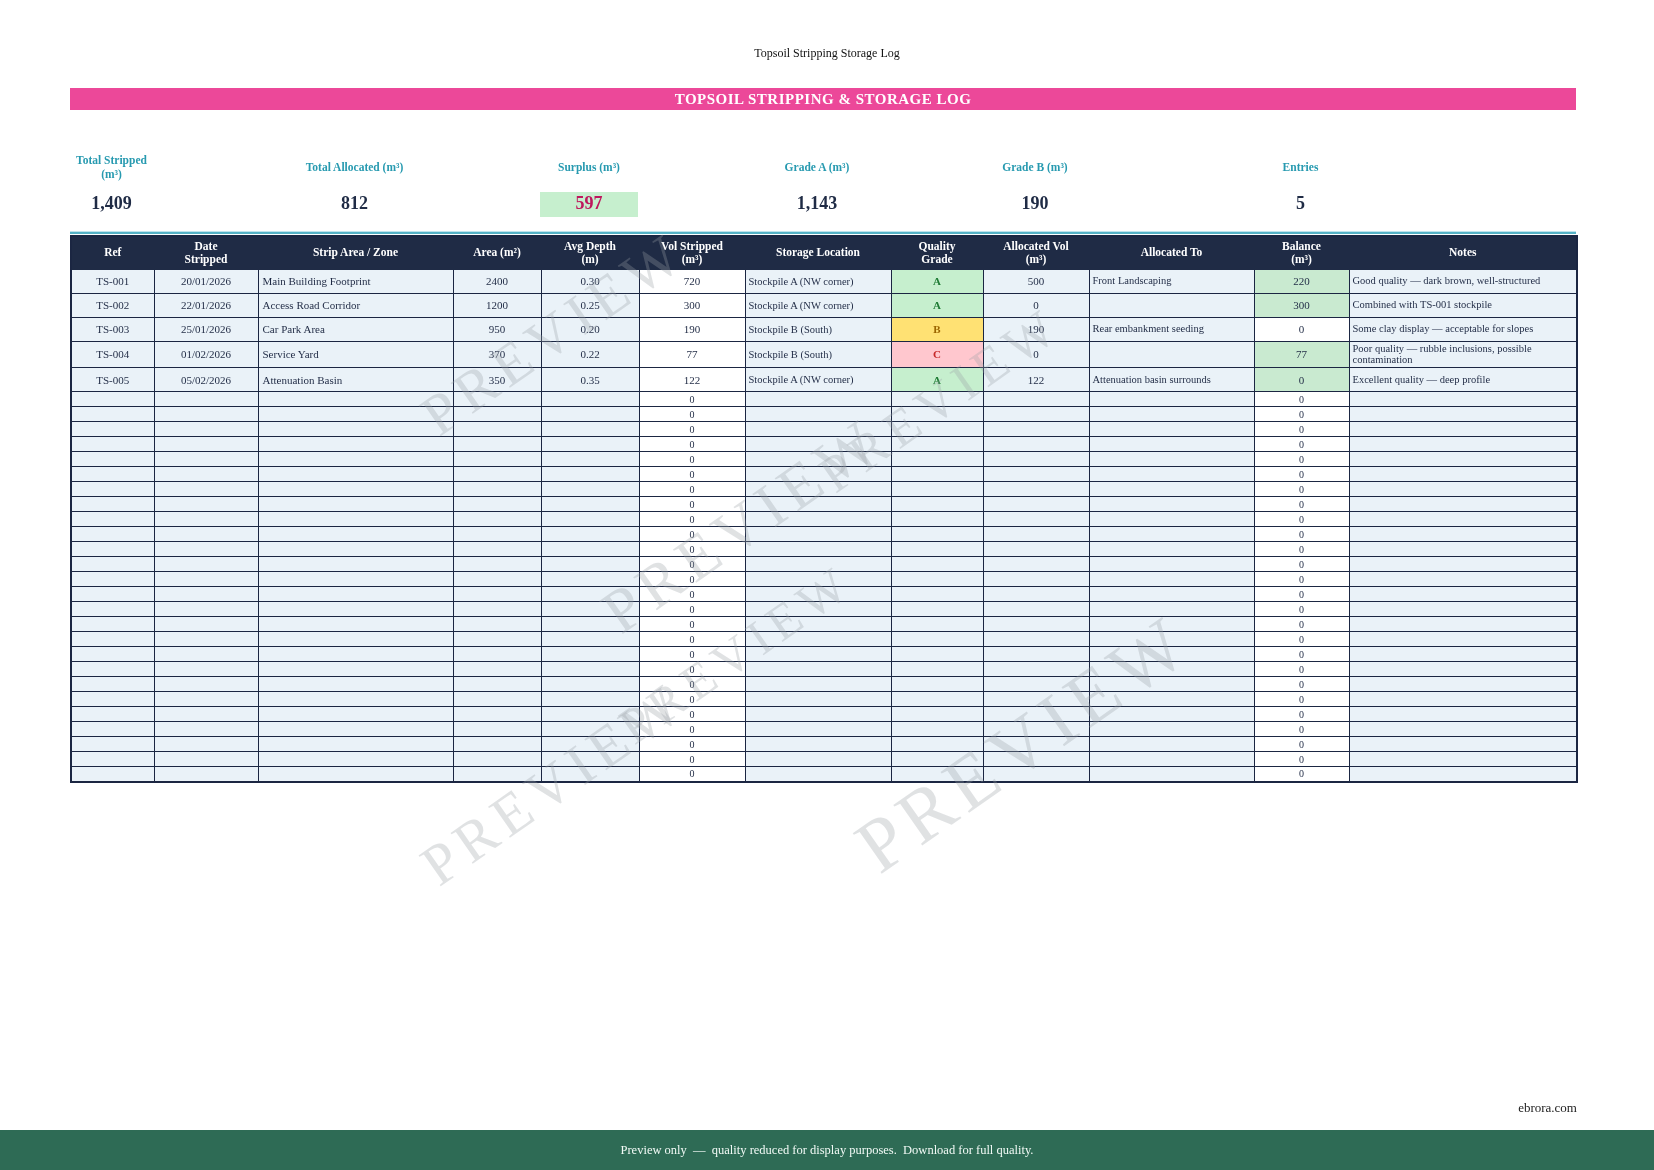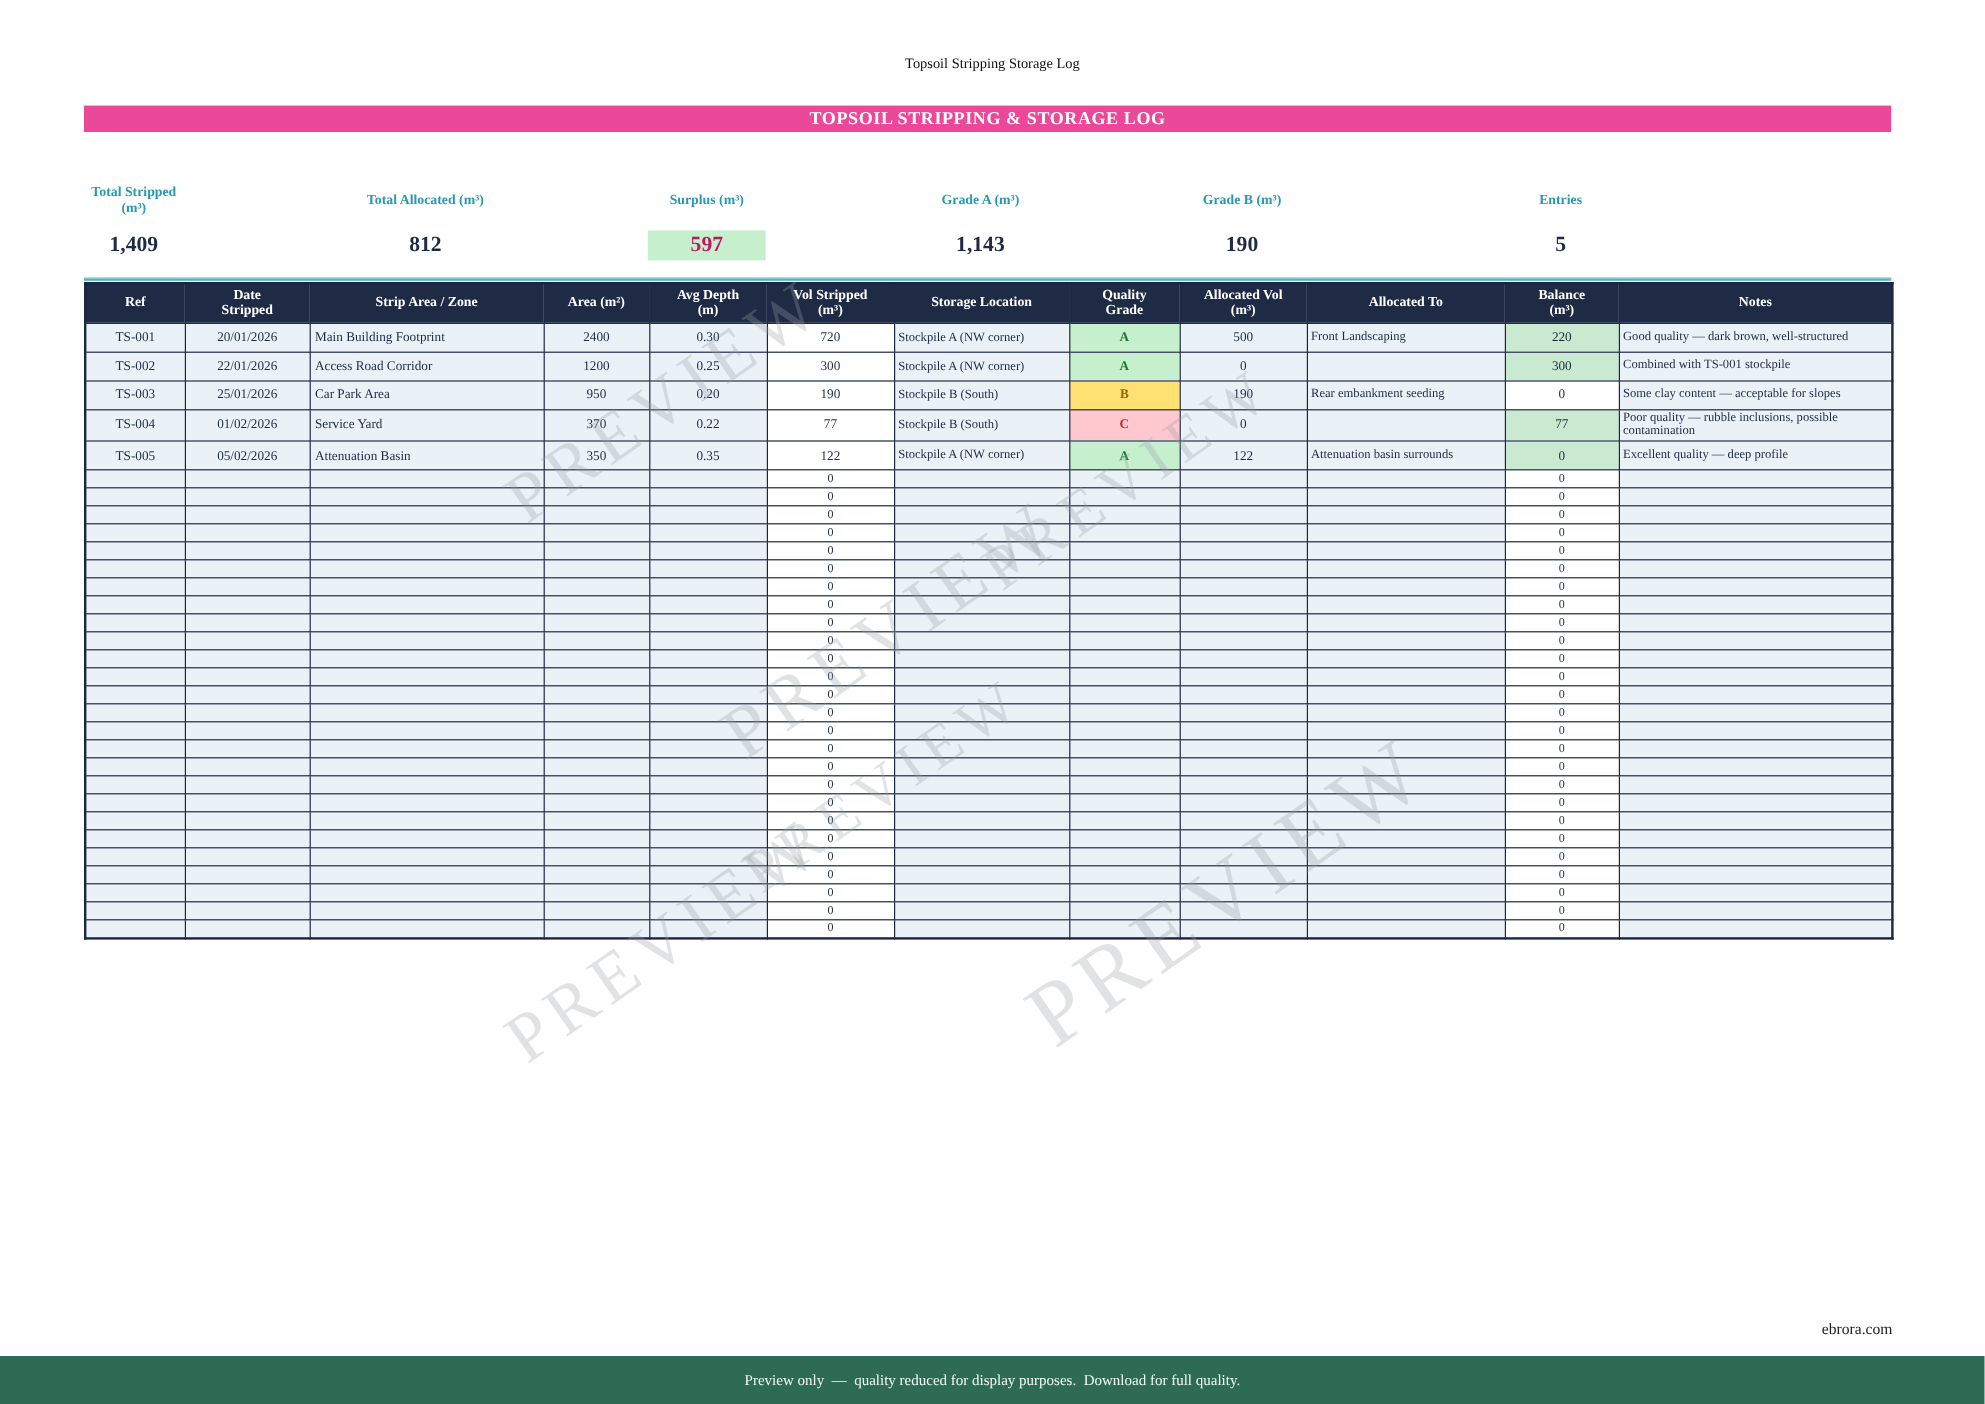--- a/index.html
+++ b/index.html
@@ -180,21 +180,21 @@
             <td class="col-date">25/01/2026</td>
             <td class="col-zone">Car Park Area</td>
             <td class="col-area">950</td>
             <td class="col-depth">0.20</td>
             <td class="col-vol">190</td>
             <td class="col-storage">Stockpile B (South)</td>
             <td class="col-grade grade-b">B</td>
             <td class="col-alloc_vol">190</td>
             <td class="col-alloc_to">Rear embankment seeding</td>
             <td class="col-balance bal-white">0</td>
-            <td class="col-notes">Some clay content — acceptable for slopes</td>
+            <td class="col-notes">Some clay display — acceptable for slopes</td>
           </tr>
           <tr class="data-row">
             <td class="col-ref">TS-004</td>
             <td class="col-date">01/02/2026</td>
             <td class="col-zone">Service Yard</td>
             <td class="col-area">370</td>
             <td class="col-depth">0.22</td>
             <td class="col-vol">77</td>
             <td class="col-storage">Stockpile B (South)</td>
             <td class="col-grade grade-c">C</td>

